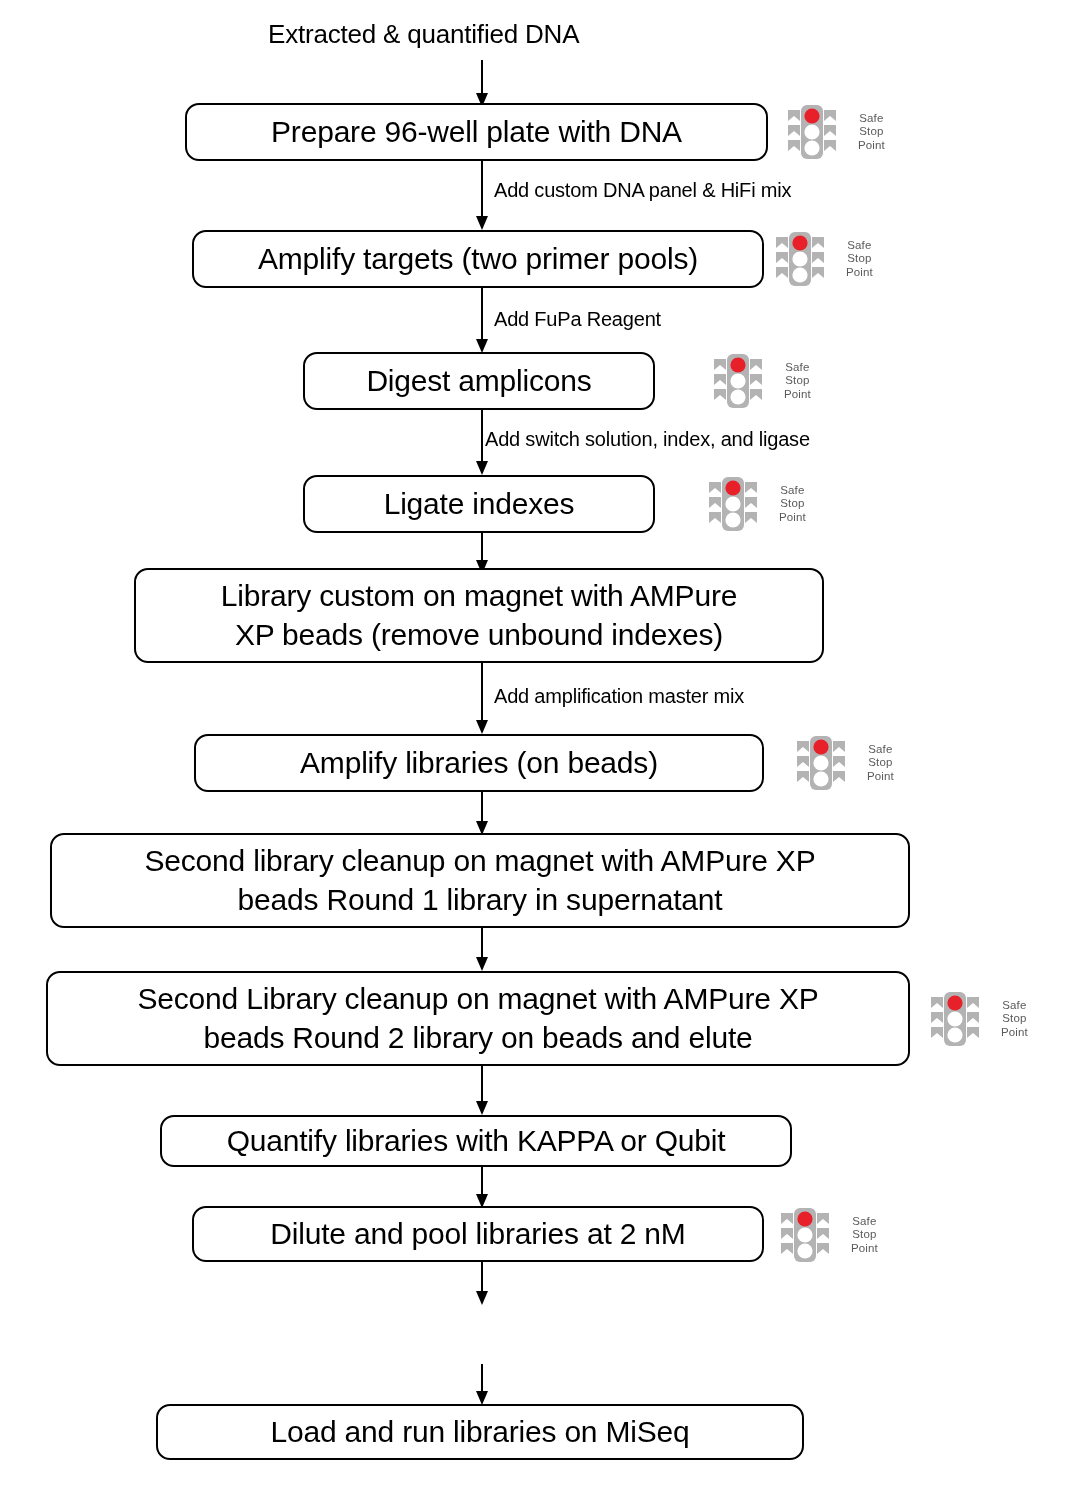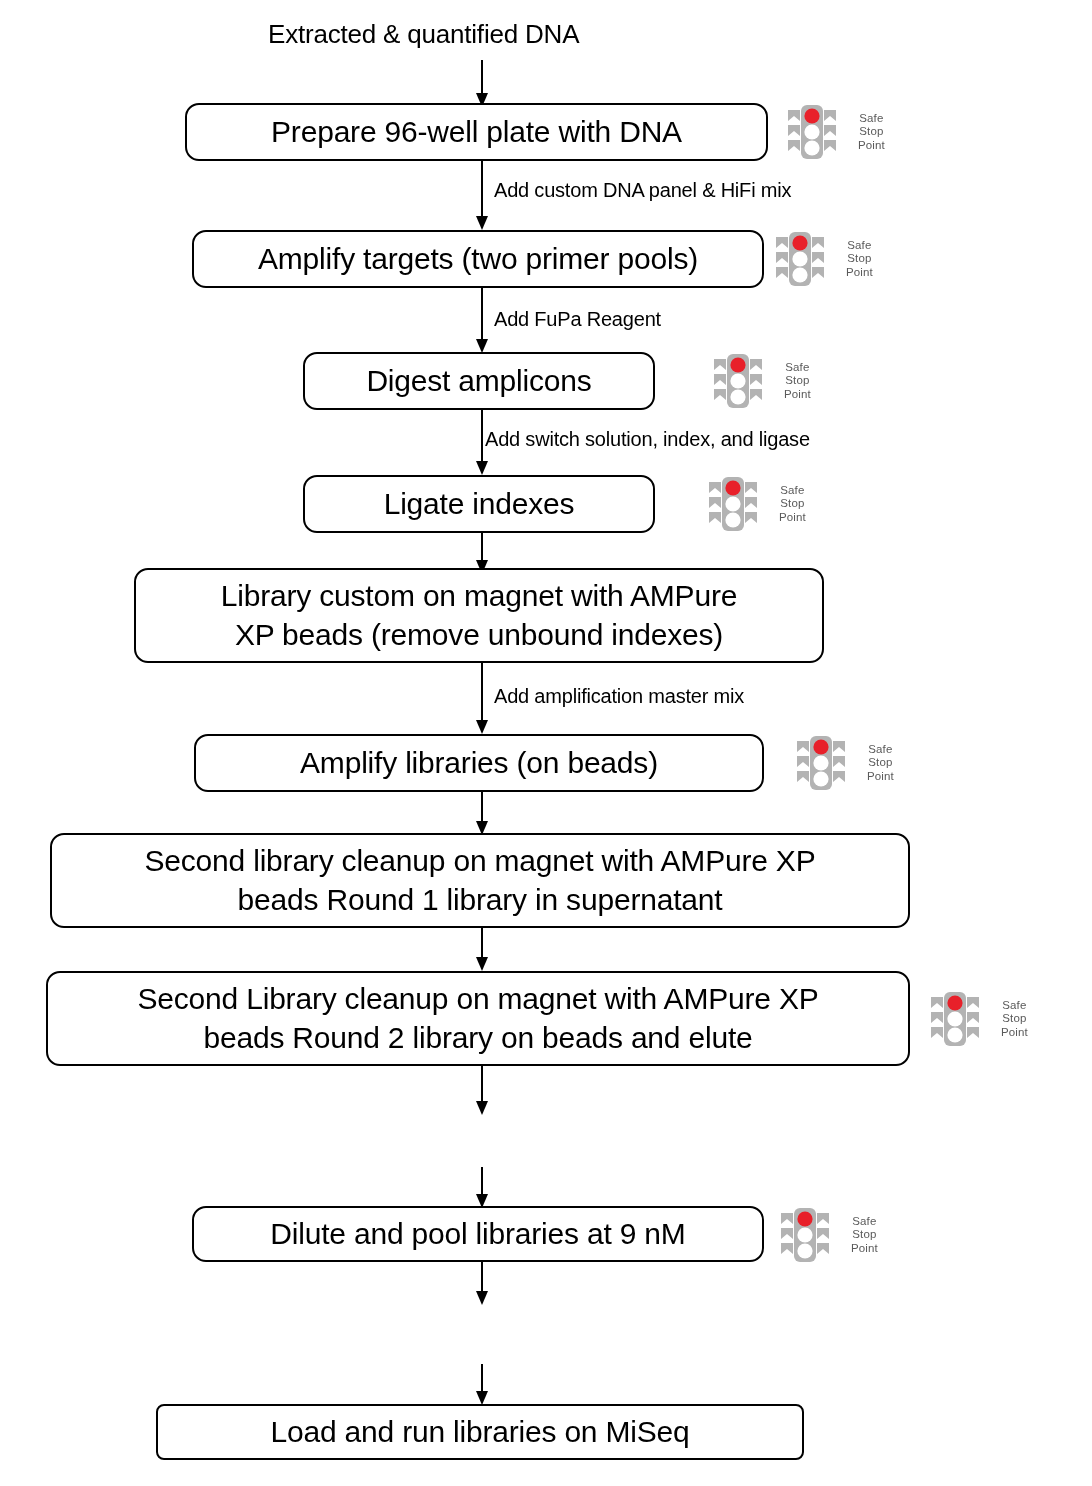--- a/index.html
+++ b/index.html
@@ -205,27 +205,30 @@
   <div class="node" style="left:50px; top:833px; width:860px; height:95px;">
     <span class="node-text">Second library cleanup on magnet with AMPure XP
 beads Round 1 library in supernatant</span>
   </div>
 
   <div class="node" style="left:46px; top:971px; width:864px; height:95px;">
     <span class="node-text">Second Library cleanup on magnet with AMPure XP
 beads Round 2 library on beads and elute</span>
   </div>
 
+  <div class="node" style="left:160px; top:1115px; width:632px; height:52px;">
+    <span class="node-text">Quantify libraries with KAPPA or Qubit</span>
+  </div>
 
   <div class="node" style="left:192px; top:1206px; width:572px; height:56px;">
-    <span class="node-text">Dilute and pool libraries at 9 nM</span>
-  </div>
-
-
-  <div class="node" style="left:156px; top:1404px; width:648px; height:56px;border-radius:8px;">
+    <span class="node-text">Dilute and pool libraries at 2 nM</span>
+  </div>
+
+
+  <div class="node" style="left:156px; top:1404px; width:648px; height:56px;">
     <span class="node-text">Load and run libraries on MiSeq</span>
   </div>
 
   <div class="ssp" style="left:787px; top:103px;">
     <span>
       <svg width="50" height="58" viewBox="0 0 50 58" aria-hidden="true">
         <g fill="#b3b3b3">
           <polygon points="1,7 13,7 13,18 7,13 1,18"></polygon>
           <polygon points="1,22 13,22 13,33 7,28 1,33"></polygon>
           <polygon points="1,37 13,37 13,48 7,43 1,48"></polygon>

